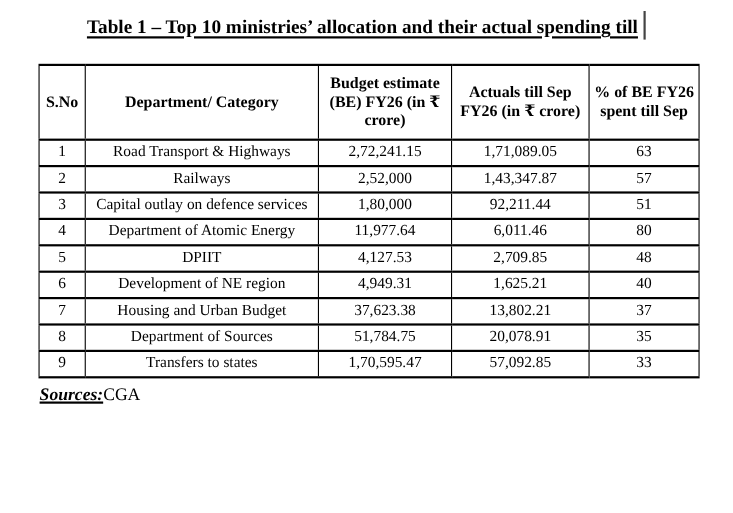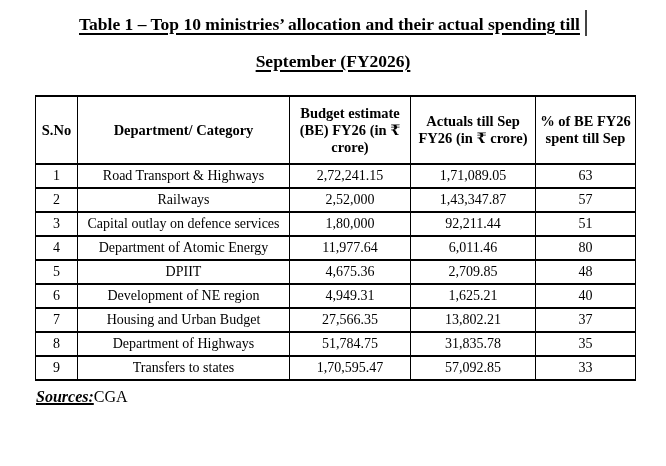--- a/index.html
+++ b/index.html
@@ -91,21 +91,20 @@
     text-align: right;
   }
 </style>
 </head>
 <body>
 
 <div class="page">
 
   <div class="title-block">
     <div class="title-line"><span class="u">Table 1 – Top 10 ministries’ allocation and their actual spending till</span><span class="text-cursor"></span></div>
-    <div class="title-line"><span class="u">September (FY2026)</span></div>
   </div>
 
   <table class="ministries">
     <colgroup>
       <col class="c-sno">
         <col class="c-dept">
         <col class="c-be">
         <col class="c-act">
         <col class="c-pct">
     </colgroup>
@@ -143,43 +142,43 @@
       <tr>
         <td>4</td>
         <td>Department of Atomic Energy</td>
         <td>11,977.64</td>
         <td>6,011.46</td>
         <td>80</td>
       </tr>
       <tr>
         <td>5</td>
         <td>DPIIT</td>
-        <td>4,675.36</td>
+        <td>4,127.53</td>
         <td>2,709.85</td>
         <td>48</td>
       </tr>
       <tr>
         <td>6</td>
         <td>Development of NE region</td>
         <td>4,949.31</td>
         <td>1,625.21</td>
         <td>40</td>
       </tr>
       <tr>
         <td>7</td>
         <td>Housing and Urban Budget</td>
-        <td>27,566.35</td>
+        <td>37,623.38</td>
         <td>13,802.21</td>
         <td>37</td>
       </tr>
       <tr>
         <td>8</td>
-        <td>Department of Highways</td>
+        <td>Department of Sources</td>
         <td>51,784.75</td>
-        <td>31,835.78</td>
+        <td>20,078.91</td>
         <td>35</td>
       </tr>
       <tr>
         <td>9</td>
         <td>Transfers to states</td>
         <td>1,70,595.47</td>
         <td>57,092.85</td>
         <td>33</td>
       </tr>
     </tbody>

